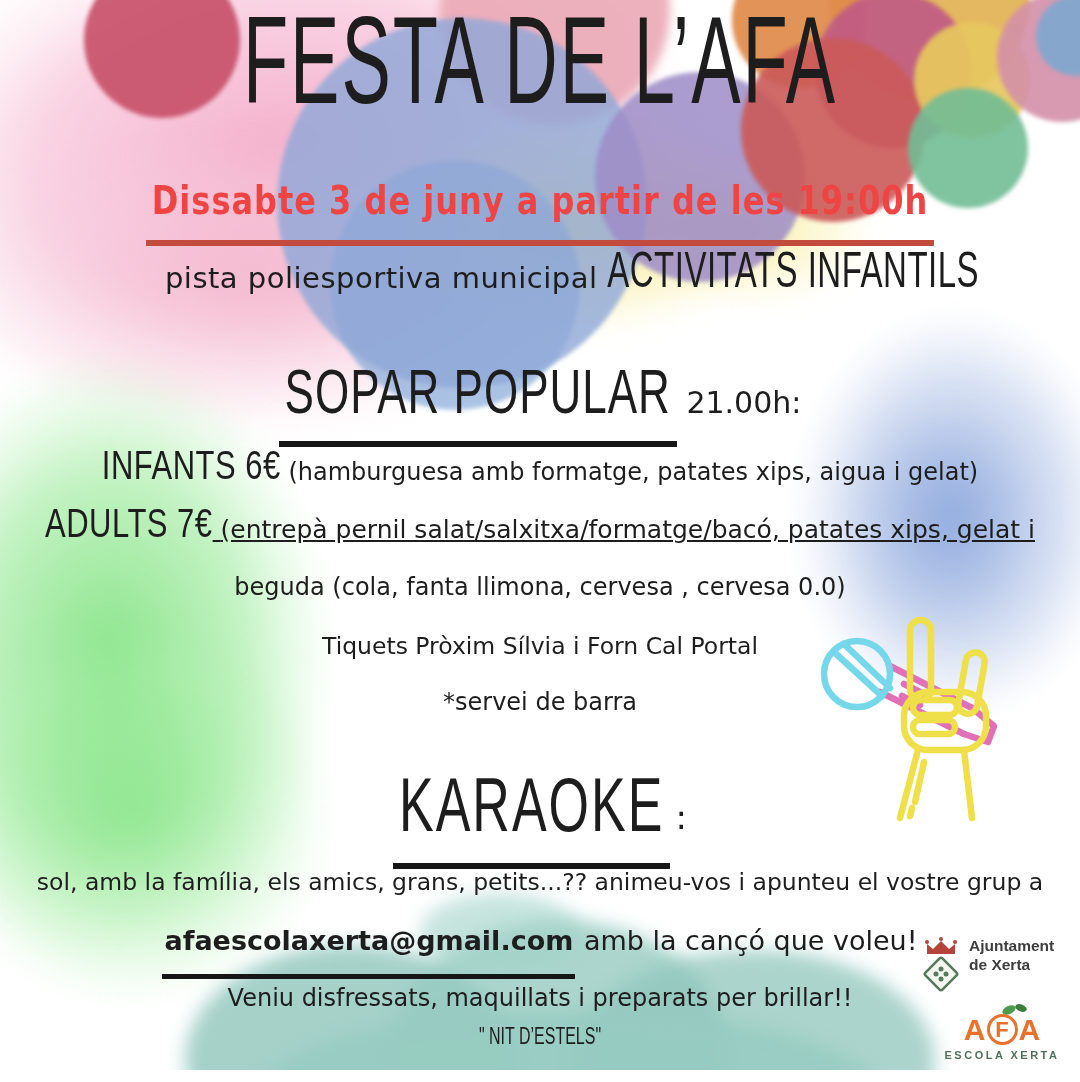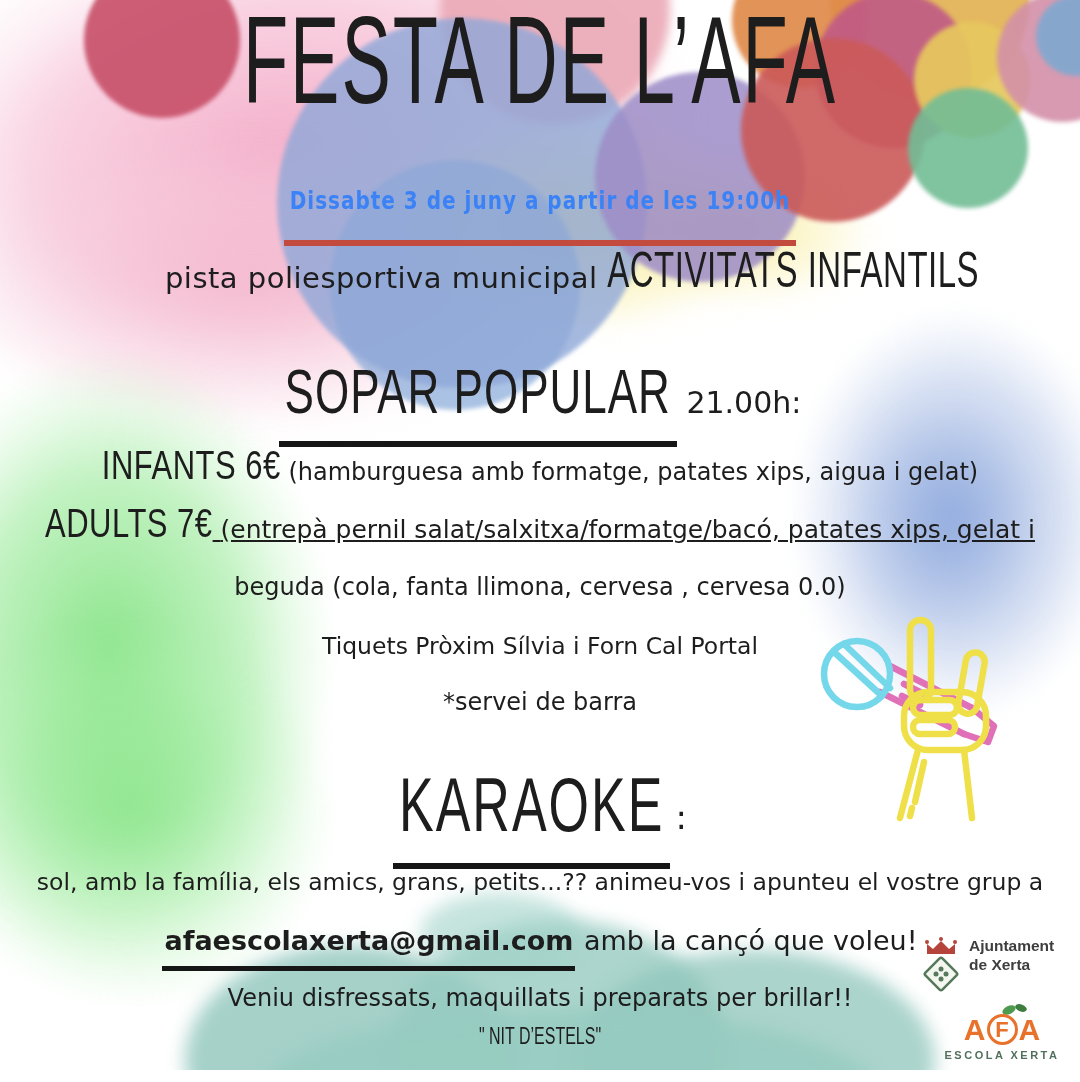--- a/index.html
+++ b/index.html
@@ -48,42 +48,42 @@
   .b9 {left:914px;top:22px;width:116px;height:116px;background:#e7c85e;opacity:.92;}
   .b10{left:908px;top:88px;width:120px;height:120px;background:#72bd95;opacity:.9;}
   .b11{left:997px;top:-8px;width:130px;height:130px;background:#d390a8;opacity:.9;}
   .b12{left:1036px;top:-4px;width:80px;height:80px;background:#7fa8d0;opacity:.9;}
   
   .txt{position:absolute;left:0;width:1080px;text-align:center;white-space:nowrap;}
   .caps{font-family:"Liberation Sans",sans-serif;}
   .tall{display:inline-block;transform:scaleY(1.45);transform-origin:50% 72%;}
   .title{top:8px;height:150px;line-height:150px;font-size:74px;letter-spacing:2px;font-weight:400;}
   .title .tall{transform:scaleY(1.68);}
-  .dateline{top:176px;height:56px;line-height:56px;font-size:20px;color:#3b82f6;font-weight:700;letter-spacing:1px;}
+  .dateline{top:176px;height:56px;line-height:56px;font-size:32px;color:#ef4444;font-weight:700;letter-spacing:1px;}
   .dateline .ul{display:inline-block;border-bottom:6px solid #c34b3d;padding:0 6px 8px;}
   .dateline .inner{display:inline-block;transform:scaleY(1.2);transform-origin:50% 80%;}
   .locline{top:246px;height:62px;line-height:62px;font-size:29px;letter-spacing:0.5px;padding-left:32px;}
   .locline .caps{font-size:33px;}
   .locline .tall{transform:scaleY(1.5);}
   .sopar-h{top:366px;height:64px;line-height:64px;font-size:30px;}
   .hul{display:inline-block;border-bottom:6px solid #161616;padding:0 6px 6px;}
   .sopar-h .caps{font-size:44px;letter-spacing:1px;}
   .menu{font-size:24px;}
   .menu .caps-lg{font-family:"Liberation Sans",sans-serif;font-size:31px;display:inline-block;transform:scaleY(1.3);transform-origin:50% 78%;letter-spacing:0.5px;}
   .l-infants{top:448px;height:44px;line-height:44px;}
   .l-adults{top:506px;height:44px;line-height:44px;font-size:25px;text-decoration:underline;}
   .l-beguda{top:565px;height:44px;line-height:44px;}
   .l-tiquets{top:625px;height:42px;line-height:42px;font-size:23.5px;}
   .l-barra{top:682px;height:40px;line-height:40px;}
   .karaoke-h{top:778px;height:66px;line-height:66px;}
   .karaoke-h .caps{font-size:52px;letter-spacing:2px;}
   .karaoke-h .colon{font-size:34px;}
   .l-invite{top:860px;height:44px;line-height:44px;font-size:23.5px;}
   .l-email{top:918px;height:46px;line-height:46px;font-size:27px;}
-  .l-email .eml{display:inline-block;border-bottom:5px solid #161616;padding:0 2px 2px;font-weight:700;text-align:center;}
+  .l-email .eml{display:inline-block;border-bottom:5px solid #161616;padding:0 2px 10px;font-weight:700;text-align:center;}
   .l-dress{top:976px;height:44px;line-height:44px;font-size:24px;}
   .l-event{top:1014px;height:56px;line-height:56px;}
   
   .neon{position:absolute;left:812px;top:610px;}
   
   .logo-aj{position:absolute;left:922px;top:936px;width:152px;height:64px;display:flex;align-items:flex-start;gap:9px;}
   .logo-aj .ajtext{font-family:"Liberation Sans",sans-serif;font-size:15.5px;font-weight:600;color:#3e3e3e;line-height:19px;text-align:left;}
   .logo-afa{position:absolute;left:932px;top:1002px;width:140px;display:flex;flex-direction:column;align-items:center;}
   .afa-row{font-family:"Liberation Sans",sans-serif;font-weight:800;font-size:30px;color:#e8722b;display:flex;align-items:center;line-height:30px;}
   .afa-f{display:inline-flex;width:31px;height:31px;border:3.5px solid #e8722b;border-radius:50%;align-items:center;justify-content:center;margin:0 1px;box-sizing:border-box;font-size:22px;}

